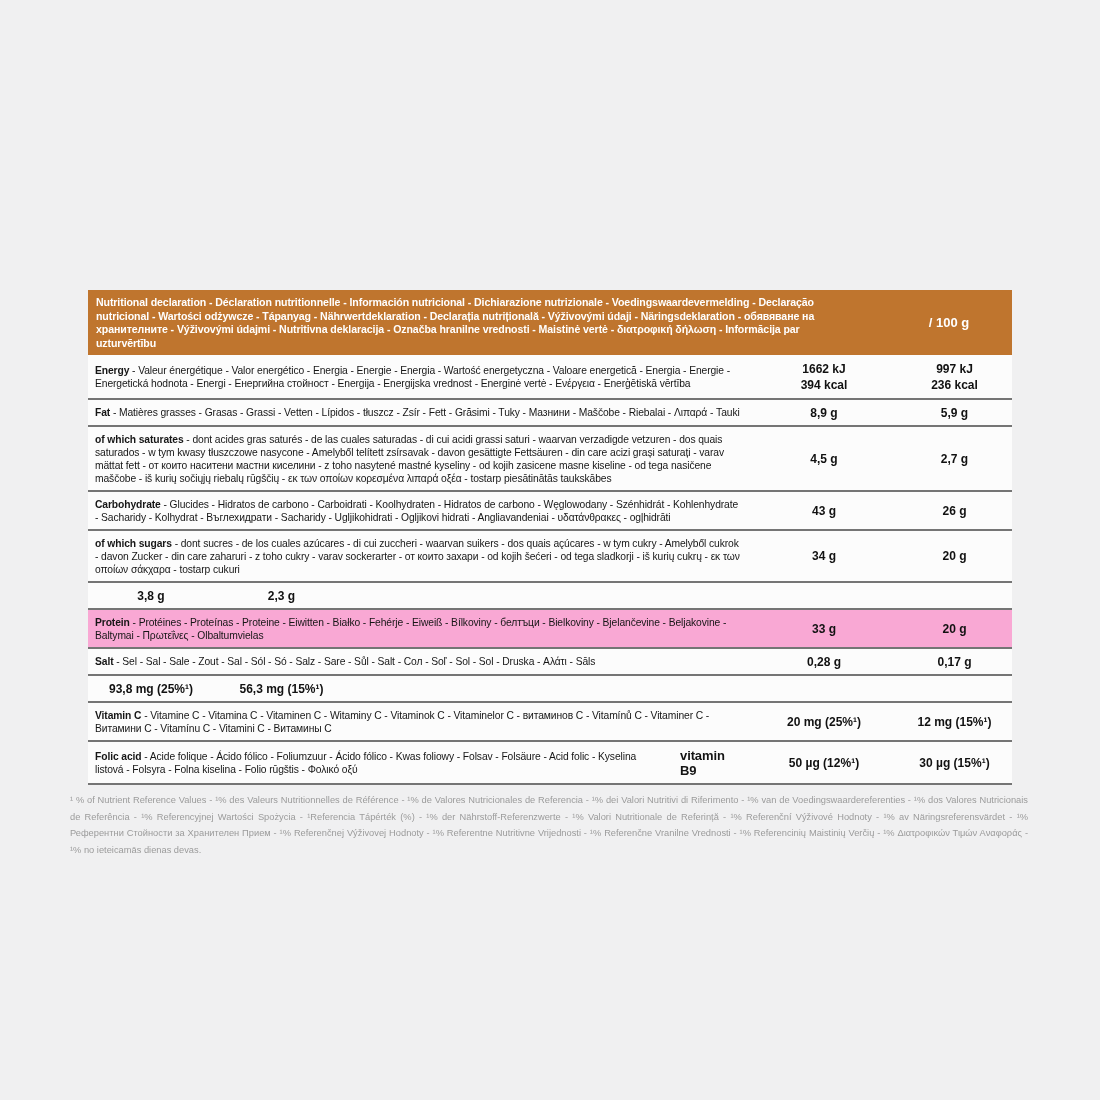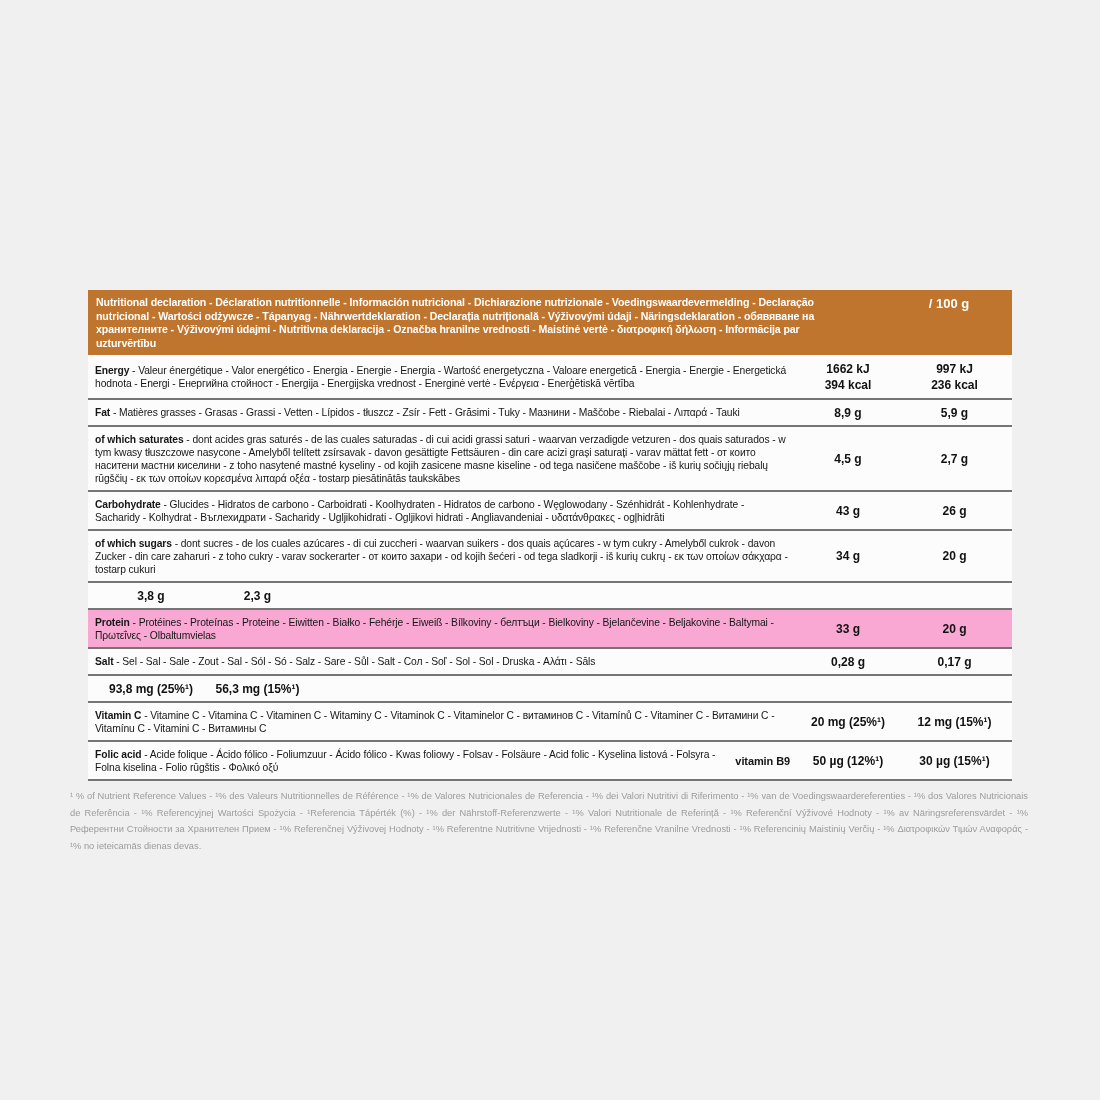--- a/index.html
+++ b/index.html
@@ -19,46 +19,47 @@
   
   .thead{
     background:#bf752e;color:#ffffff;
     display:flex;align-items:stretch;
     padding:6px 7px 5px 7px;min-height:46px;
   }
   .h-title{
     flex:1;font-size:10.6px;font-weight:bold;line-height:13.6px;
     letter-spacing:-0.1px;padding-left:1px;padding-right:42px;
   }
-  .h-col{display:flex;flex-direction:column;justify-content:flex-start;align-items:center;}
+  .h-col{display:flex;flex-direction:column;justify-content:center;align-items:center;}
   .h-collabel{font-size:13px;font-weight:bold;line-height:15px;padding-bottom:1px;}
   .icon-wrap{margin-bottom:5px;line-height:0;}
   
   .col1{width:112px;flex:0 0 112px;}
   .col2{width:101px;flex:0 0 101px;}
   
   .row{
     display:flex;align-items:center;
     padding:5.5px 7px 5.5px 7px;
     border-bottom:2px solid #757575;
     background:transparent;
+    gap:24px;
   }
   .rowtext{
     flex:1;font-size:10.3px;line-height:13px;letter-spacing:-0.1px;
     padding-right:4px;color:#161616;
   }
   .rowtext .term{font-weight:bold;}
   .val{
     text-align:center;font-weight:bold;font-size:12px;color:#111;
     align-self:center;
   }
   .val .vline{line-height:16px;}
   .row-highlight{background:#f9a8d4;}
   .bnote{
-    flex:0 0 62px;text-align:right;font-weight:bold;font-size:11px;
+    flex:0 0 62px;text-align:left;font-weight:bold;font-size:13px;
     align-self:center;padding-right:2px;letter-spacing:-0.1px;
   }
   
   .footnote{
     margin-top:7px;
     color:#9b9b9b;font-size:9.3px;line-height:16.5px;
     text-align:justify;letter-spacing:0px;
   }
 </style>
 </head>

